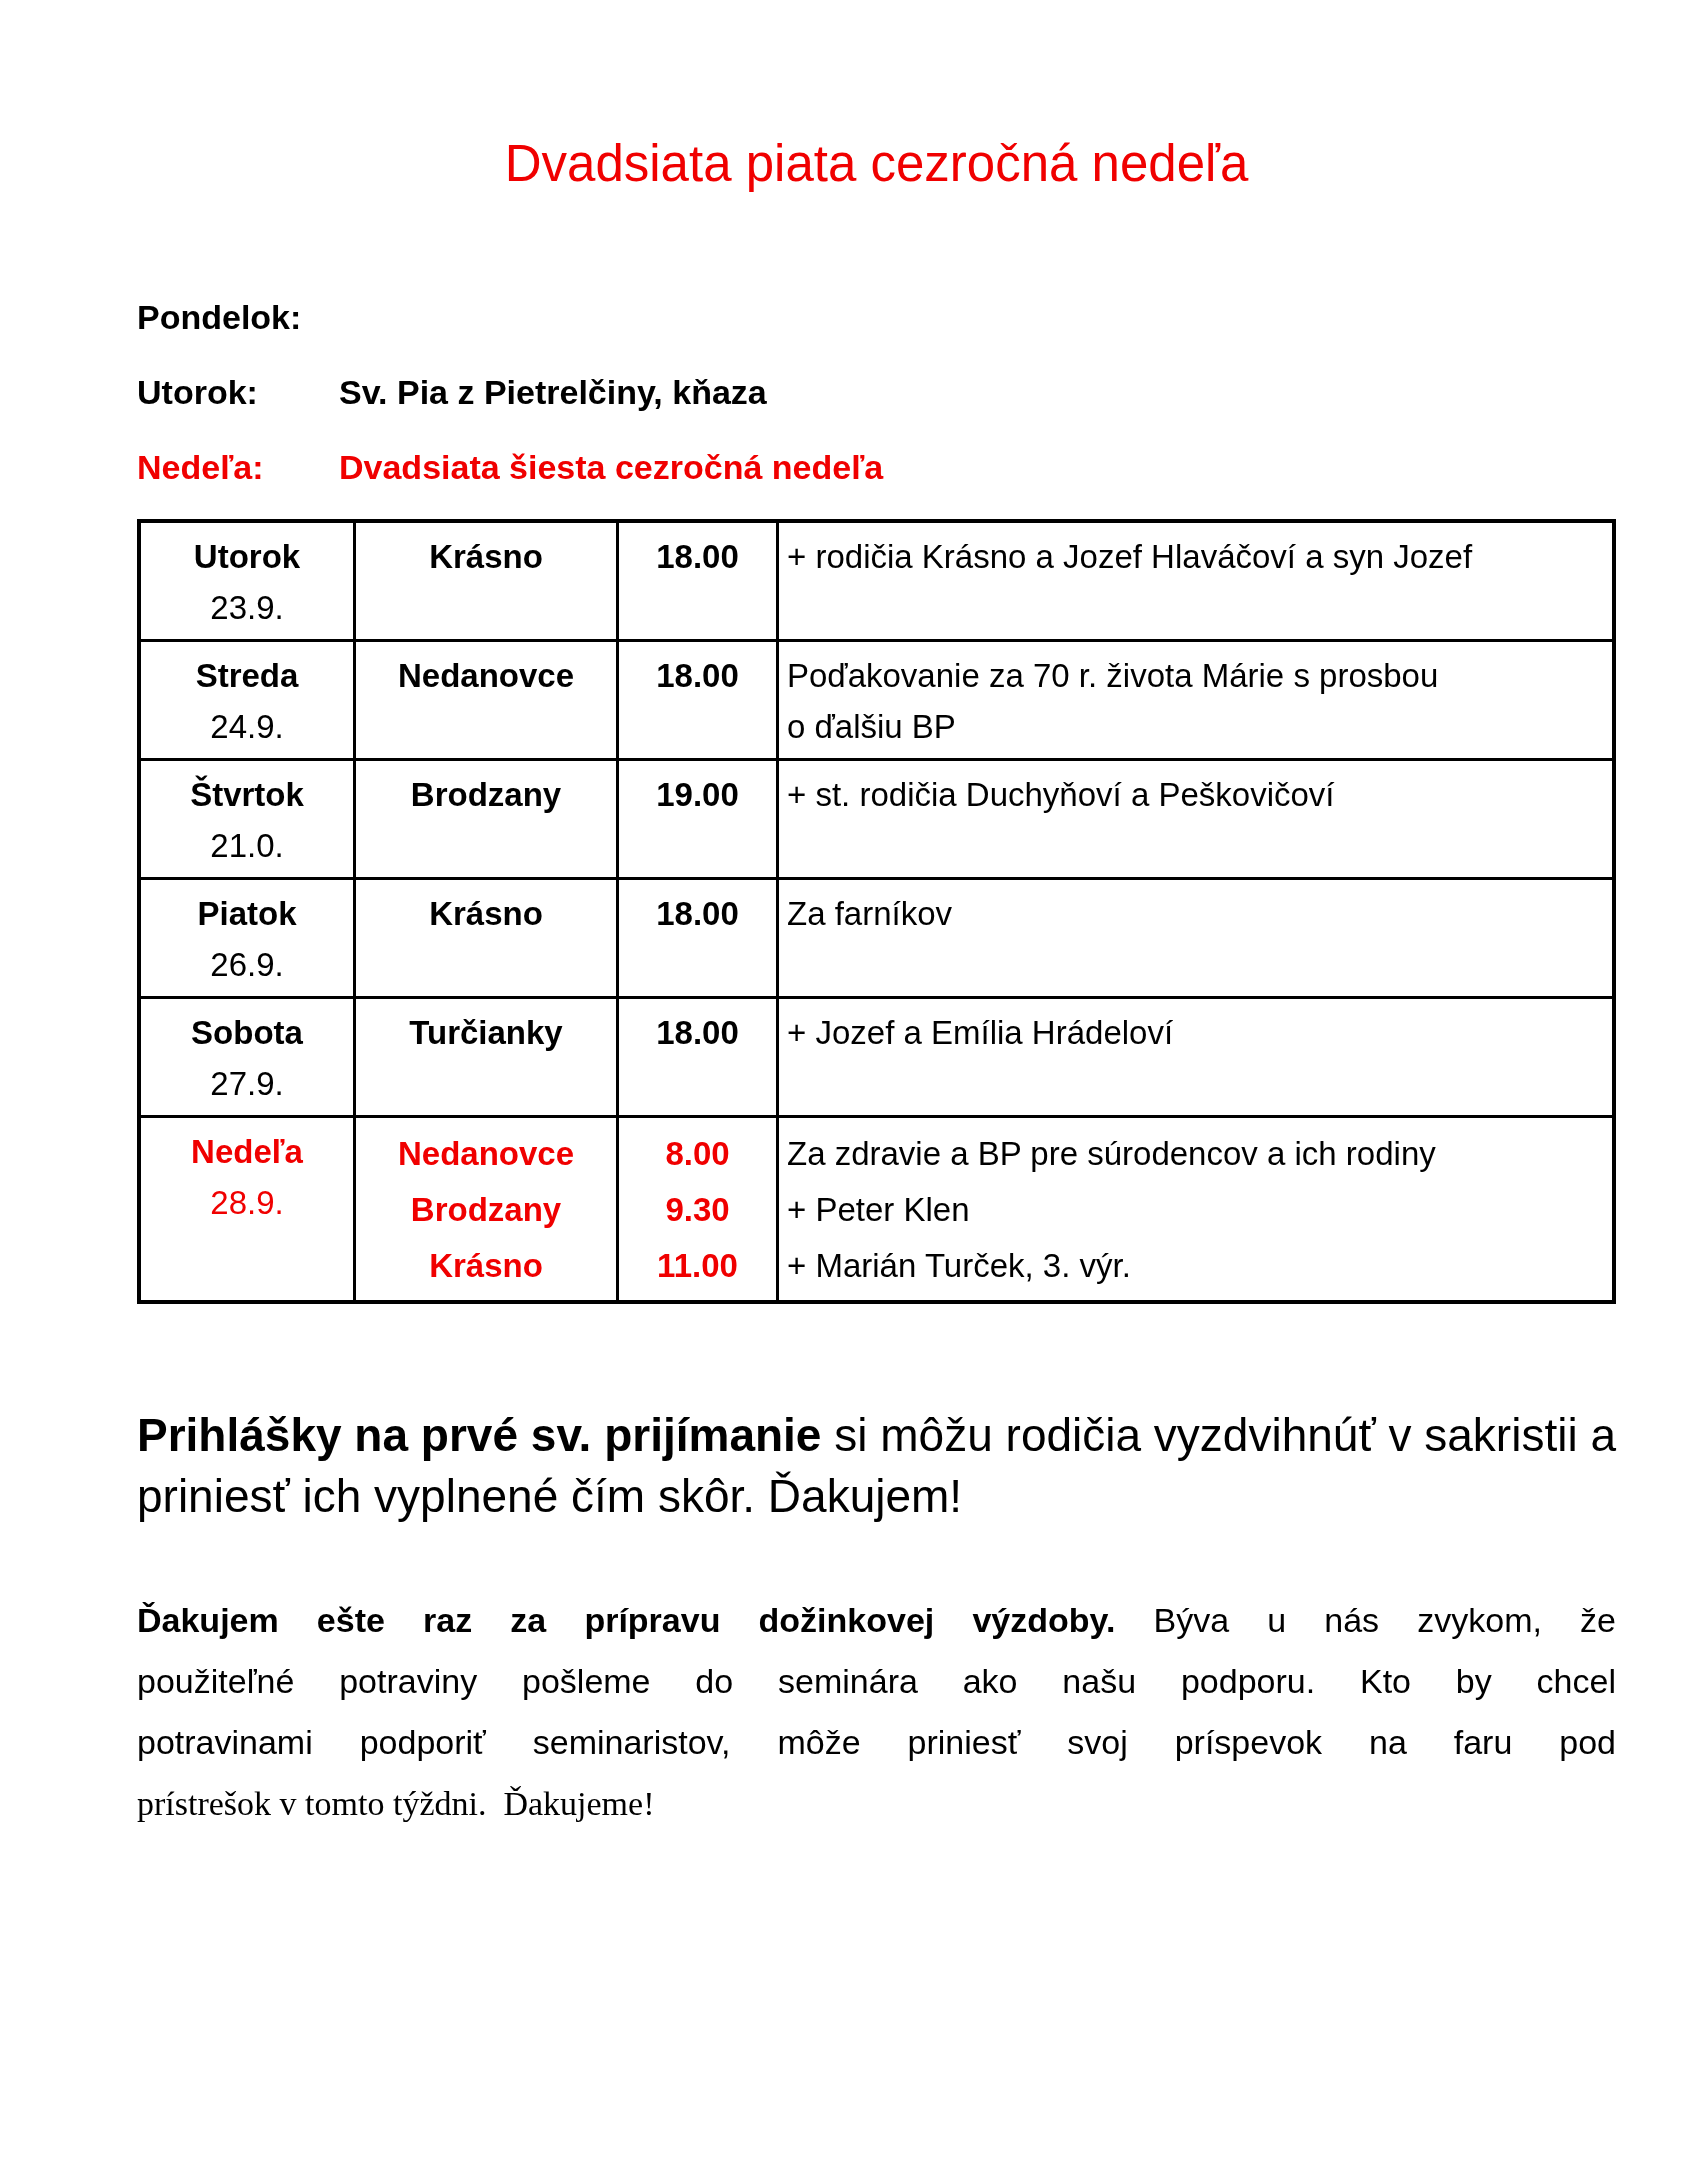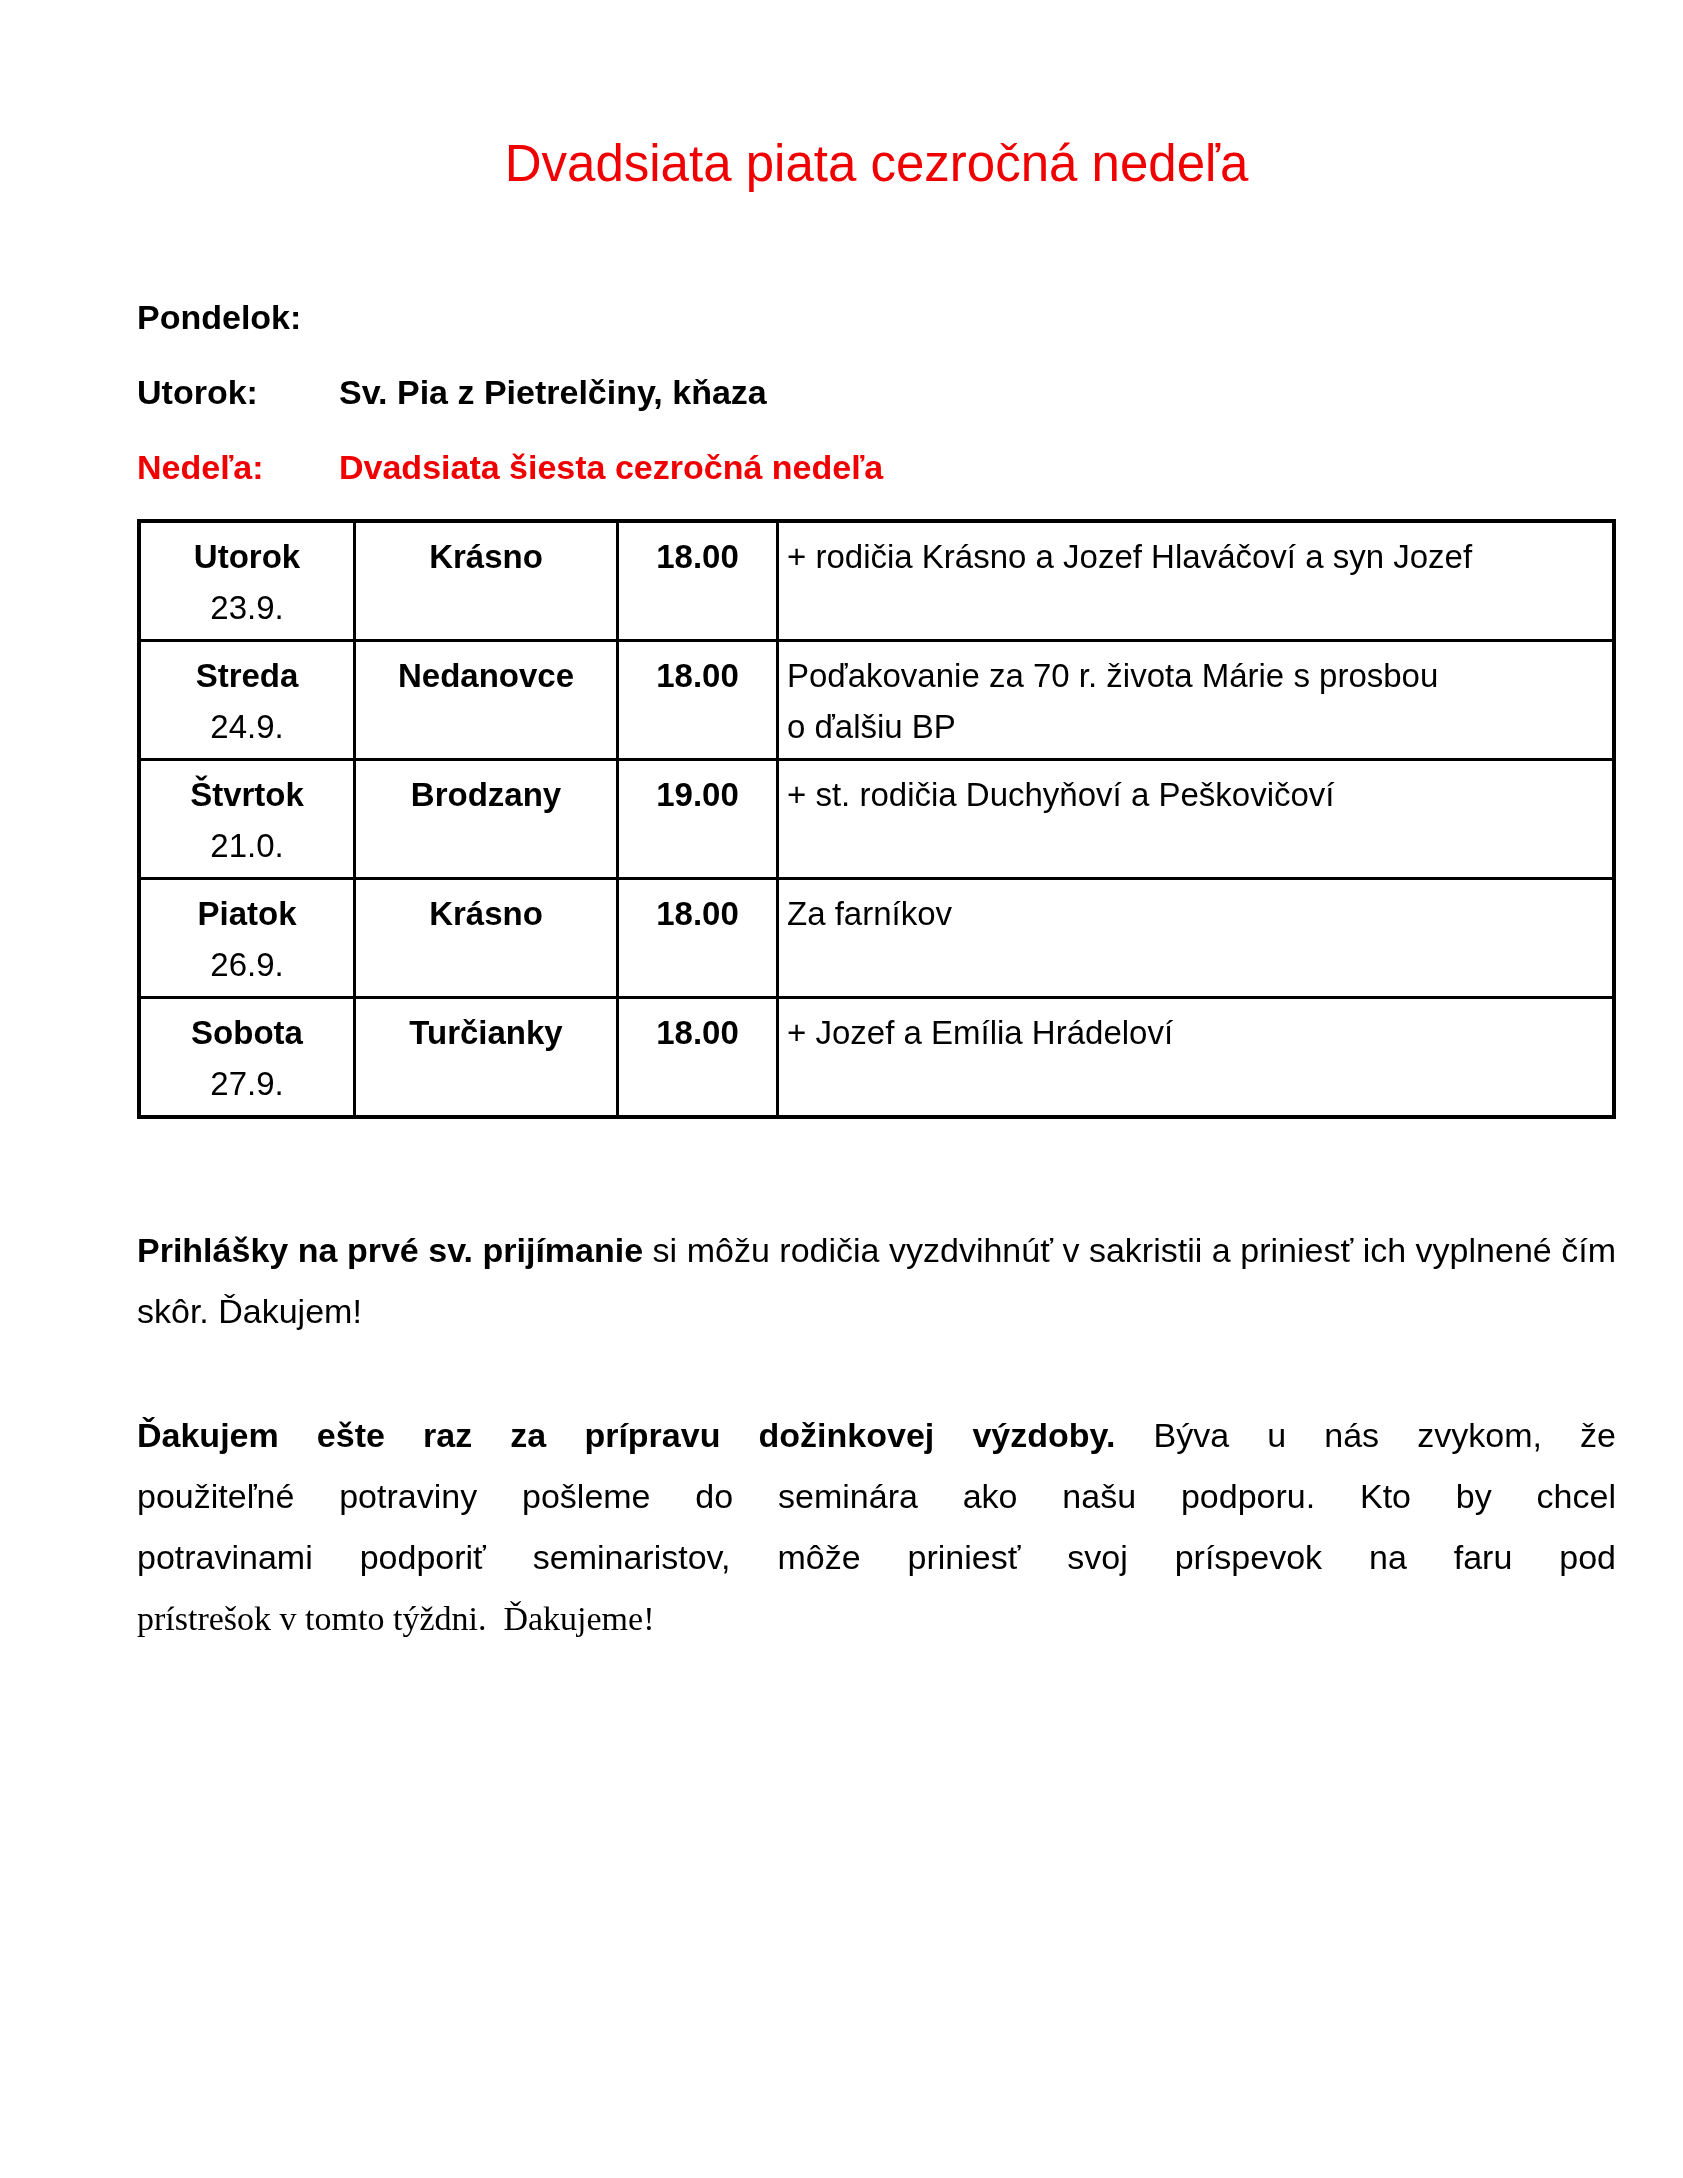--- a/index.html
+++ b/index.html
@@ -68,21 +68,21 @@
   tr.r-normal { height: 97px; }
   tr.r-short  { height: 93px; }
   tr.highlight { height: 178px; }
   tr.highlight td { line-height: 56px; }
   tr.highlight td.c-day { line-height: 51px; }
   tr.highlight td.c-day,
   tr.highlight td.c-place,
   tr.highlight td.c-time { color: var(--accent-red, #f00000); }
   .announcement-1 {
     margin: 101px 0 0 0;
-    font-size: 34px;
+    font-size: 46px;
     line-height: 61px;
     text-align: justify;
     text-align-last: left;
   }
   .announcement-2 {
     margin-top: 63px;
     font-size: 34px;
     line-height: 61px;
   }
   .jline {
@@ -158,20 +158,35 @@
       </tr>
       <tr class="r-short">
         <td class="c-day">
           <div class="day-name">Sobota</div>
           <div class="day-date">27.9.</div>
         </td>
         <td class="c-place">Turčianky</td>
         <td class="c-time">18.00</td>
         <td class="c-int">+ Jozef a Emília Hrádeloví</td>
       </tr>
+      <tr class="highlight">
+        <td class="c-day">
+          <div class="day-name">Nedeľa</div>
+          <div class="day-date">28.9.</div>
+        </td>
+        <td class="c-place">Nedanovce
+Brodzany
+Krásno</td>
+        <td class="c-time">8.00
+9.30
+11.00</td>
+        <td class="c-int">Za zdravie a BP pre súrodencov a ich rodiny
++ Peter Klen
++ Marián Turček, 3. výr.</td>
+      </tr>
     </tbody>
   </table>
 
   <p class="announcement-1"><span class="b">Prihlášky na prvé sv. prijímanie</span><span> si môžu rodičia vyzdvihnúť v sakristii a priniesť ich vyplnené čím skôr. Ďakujem!</span></p>
 
   <div class="announcement-2">
     <div class="jline"><span class="b">Ďakujem ešte raz za prípravu dožinkovej výzdoby.</span><span> Býva u nás zvykom, že</span></div>
     <div class="jline">použiteľné potraviny pošleme do seminára ako našu podporu. Kto by chcel</div>
     <div class="jline">potravinami podporiť seminaristov, môže priniesť svoj príspevok na faru pod</div>
     <div class="lastline">prístrešok v tomto týždni.  Ďakujeme!</div>

